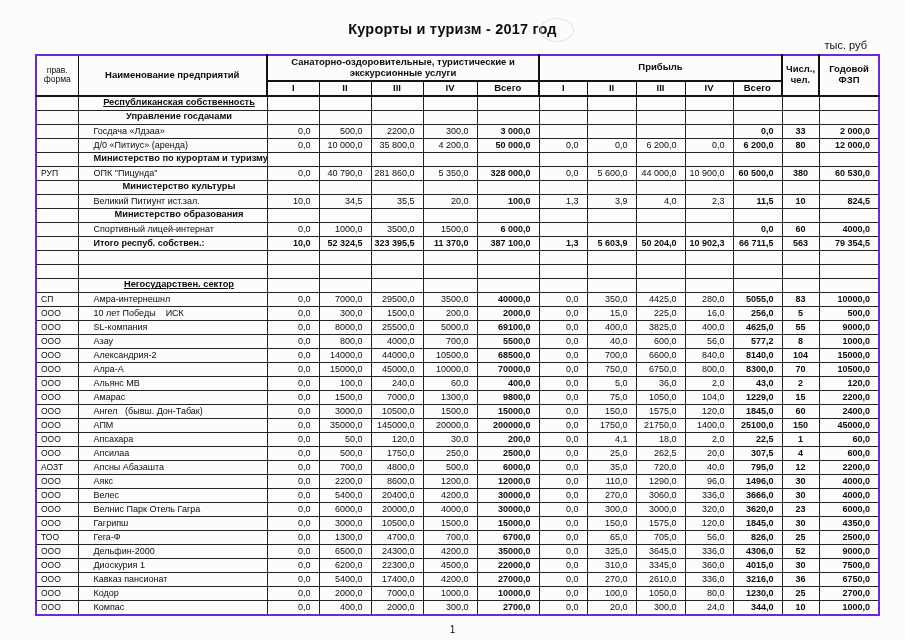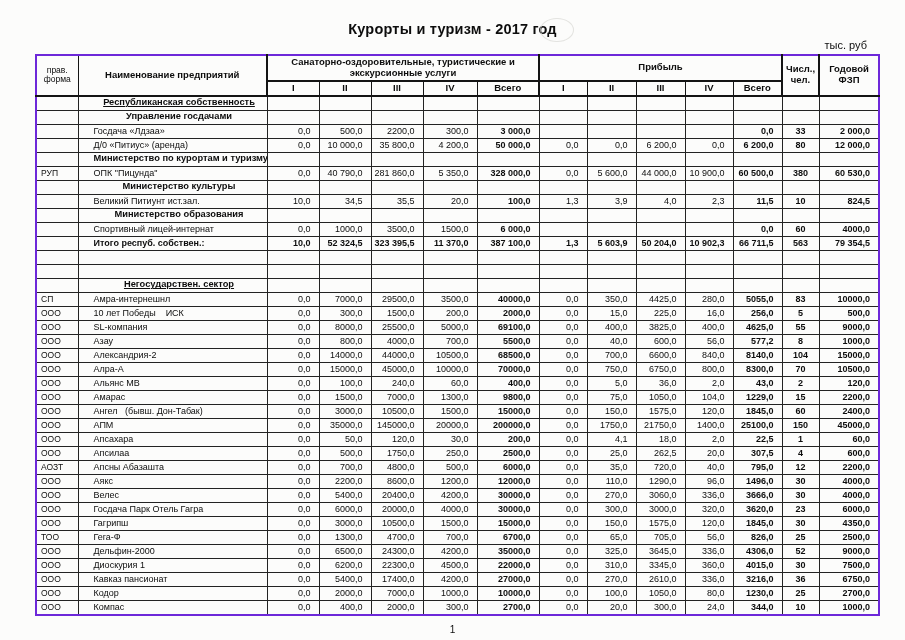--- a/index.html
+++ b/index.html
@@ -552,21 +552,21 @@
         <td class="num">0,0</td>
         <td class="num">270,0</td>
         <td class="num">3060,0</td>
         <td class="num">336,0</td>
         <td class="num b">3666,0</td>
         <td class="ctr b">30</td>
         <td class="num b">4000,0</td>
       </tr>
       <tr>
         <td class="form">ООО</td>
-        <td class="name">Госдача Парк Отель Гагра</td>
+        <td class="name">Велнис Парк Отель Гагра</td>
         <td class="num">0,0</td>
         <td class="num">6000,0</td>
         <td class="num">20000,0</td>
         <td class="num">4000,0</td>
         <td class="num b">30000,0</td>
         <td class="num">0,0</td>
         <td class="num">300,0</td>
         <td class="num">3000,0</td>
         <td class="num">320,0</td>
         <td class="num b">3620,0</td>

